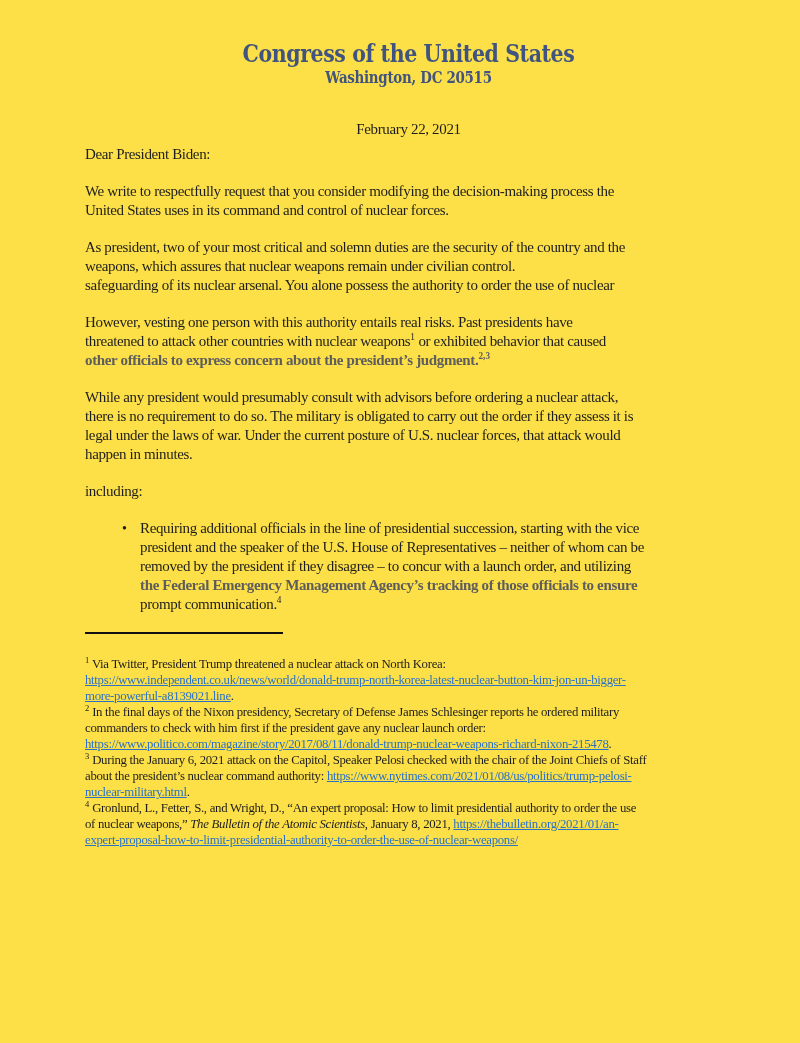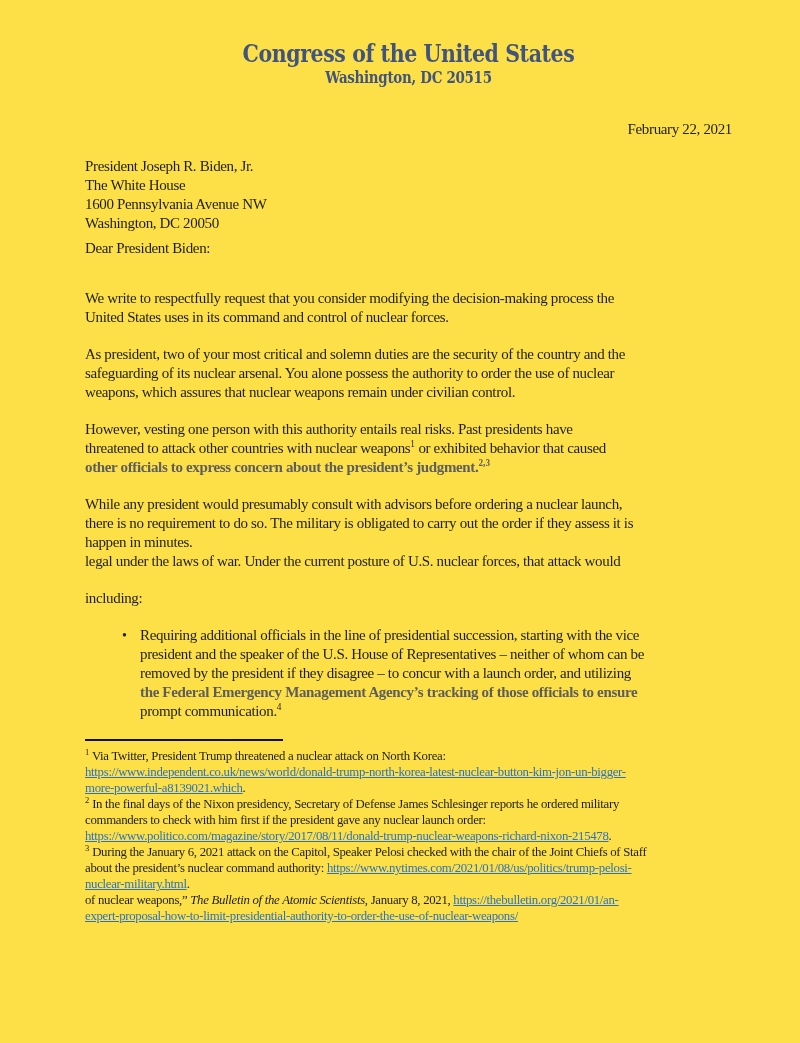--- a/index.html
+++ b/index.html
@@ -28,80 +28,74 @@
     letter-spacing: -0.5px;
     transform: scaleX(0.82);
     transform-origin: 50% 50%;
   }
   .lh-sub {
     font-size: 16px;
     line-height: 20px;
     transform: scaleX(0.84);
     transform-origin: 50% 50%;
   }
-  .date-line { text-align: right; margin-top: 32px; }
+  .date-line { text-align: center; margin-top: 32px; }
   .recipient { margin-top: 18px; }
   .salutation { margin-top: 6px; }
-  .body-blocks { margin-top: 31px; }
+  .body-blocks { margin-top: 18px; }
   .para { margin-bottom: 18px; }
   .line { white-space: nowrap; }
   .line.muted { color: #5d5d5d; font-weight: bold; }
   sup { font-size: 0.62em; vertical-align: super; line-height: 0; letter-spacing: 0; }
   .bullet-item { display: flex; margin-bottom: 18px; padding-left: 37px; }
   .bullet-dot { flex: none; width: 18px; font-size: 14px; }
   .bullet-lines { flex: none; }
   
   .fn-rule { width: 198px; border: none; border-top: 2.5px solid #101010; margin: 12px 0 0 0; }
-  .footnotes { margin-top: 7px; font-size: 12.8px; line-height: 16px; letter-spacing: -0.3px; }
+  .footnotes { margin-top: 22px; font-size: 12.8px; line-height: 16px; letter-spacing: -0.3px; }
   .footnotes sup { font-size: 8.5px; }
   a.link { color: #2b72c4; text-decoration: underline; cursor: pointer; }
   em { }
 </style>
 </head>
 <body>
 
 <div class="page">
   <div class="content">
 
     <header class="letterhead">
       <div class="lh-title">Congress of the United States</div>
       <div class="lh-sub">Washington, DC 20515</div>
     </header>
 
     <div class="date-line">February 22, 2021</div>
 
-    <div class="recipient">
-        <div class="line">President Joseph R. Biden, Jr.</div>
-        <div class="line">The White House</div>
-        <div class="line">1600 Pennsylvania Avenue NW</div>
-        <div class="line">Washington, DC 20050</div>
-      </div>
 
     <div class="salutation">Dear President Biden:</div>
 
     <main class="body-blocks">
         <div class="para">
           <div class="line"><span>We write to respectfully request that you consider modifying the decision-making process the</span></div>
           <div class="line"><span>United States uses in its command and control of nuclear forces.</span></div>
         </div>
         <div class="para">
           <div class="line"><span>As president, two of your most critical and solemn duties are the security of the country and the</span></div>
+          <div class="line"><span>weapons, which assures that nuclear weapons remain under civilian control.</span></div>
           <div class="line"><span>safeguarding of its nuclear arsenal. You alone possess the authority to order the use of nuclear</span></div>
-          <div class="line"><span>weapons, which assures that nuclear weapons remain under civilian control.</span></div>
         </div>
         <div class="para">
           <div class="line"><span>However, vesting one person with this authority entails real risks. Past presidents have</span></div>
           <div class="line"><span>threatened to attack other countries with nuclear weapons</span><sup>1</sup><span> or exhibited behavior that caused</span></div>
           <div class="line muted"><span>other officials to express concern about the president’s judgment.</span><sup>2,3</sup></div>
         </div>
         <div class="para">
-          <div class="line"><span>While any president would presumably consult with advisors before ordering a nuclear launch,</span></div>
+          <div class="line"><span>While any president would presumably consult with advisors before ordering a nuclear attack,</span></div>
           <div class="line"><span>there is no requirement to do so. The military is obligated to carry out the order if they assess it is</span></div>
+          <div class="line"><span>legal under the laws of war. Under the current posture of U.S. nuclear forces, that attack would</span></div>
           <div class="line"><span>happen in minutes.</span></div>
-          <div class="line"><span>legal under the laws of war. Under the current posture of U.S. nuclear forces, that attack would</span></div>
         </div>
         <div class="para">
           <div class="line"><span>including:</span></div>
         </div>
         <div class="bullet-item">
           <span class="bullet-dot">•</span>
           <div class="bullet-lines">
             <div class="line"><span>Requiring additional officials in the line of presidential succession, starting with the vice</span></div>
             <div class="line"><span>president and the speaker of the U.S. House of Representatives – neither of whom can be</span></div>
             <div class="line"><span>removed by the president if they disagree – to concur with a launch order, and utilizing</span></div>
@@ -110,32 +104,33 @@
           </div>
         </div>
       </main>
 
     <hr class="fn-rule">
 
     <section class="footnotes">
         <div class="footnote">
           <div class="line"><sup>1</sup><span> Via Twitter, President Trump threatened a nuclear attack on North Korea:</span></div>
           <div class="line"><a class="link" href="#">https://www.independent.co.uk/news/world/donald-trump-north-korea-latest-nuclear-button-kim-jon-un-bigger-</a></div>
-          <div class="line"><a class="link" href="#">more-powerful-a8139021.which</a><span>.</span></div>
+          <div class="line"><a class="link" href="#">more-powerful-a8139021.line</a><span>.</span></div>
         </div>
         <div class="footnote">
           <div class="line"><sup>2</sup><span> In the final days of the Nixon presidency, Secretary of Defense James Schlesinger reports he ordered military</span></div>
           <div class="line"><span>commanders to check with him first if the president gave any nuclear launch order:</span></div>
           <div class="line"><a class="link" href="#">https://www.politico.com/magazine/story/2017/08/11/donald-trump-nuclear-weapons-richard-nixon-215478</a><span>.</span></div>
         </div>
         <div class="footnote">
           <div class="line"><sup>3</sup><span> During the January 6, 2021 attack on the Capitol, Speaker Pelosi checked with the chair of the Joint Chiefs of Staff</span></div>
           <div class="line"><span>about the president’s nuclear command authority: </span><a class="link" href="#">https://www.nytimes.com/2021/01/08/us/politics/trump-pelosi-</a></div>
           <div class="line"><a class="link" href="#">nuclear-military.html</a><span>.</span></div>
         </div>
         <div class="footnote">
+          <div class="line"><sup>4</sup><span> Gronlund, L., Fetter, S., and Wright, D., “An expert proposal: How to limit presidential authority to order the use</span></div>
           <div class="line"><span>of nuclear weapons,” </span><em>The Bulletin of the Atomic Scientists</em><span>, January 8, 2021, </span><a class="link" href="#">https://thebulletin.org/2021/01/an-</a></div>
           <div class="line"><a class="link" href="#">expert-proposal-how-to-limit-presidential-authority-to-order-the-use-of-nuclear-weapons/</a></div>
         </div>
       </section>
 
   </div>
 </div>
 
 </body></html>

